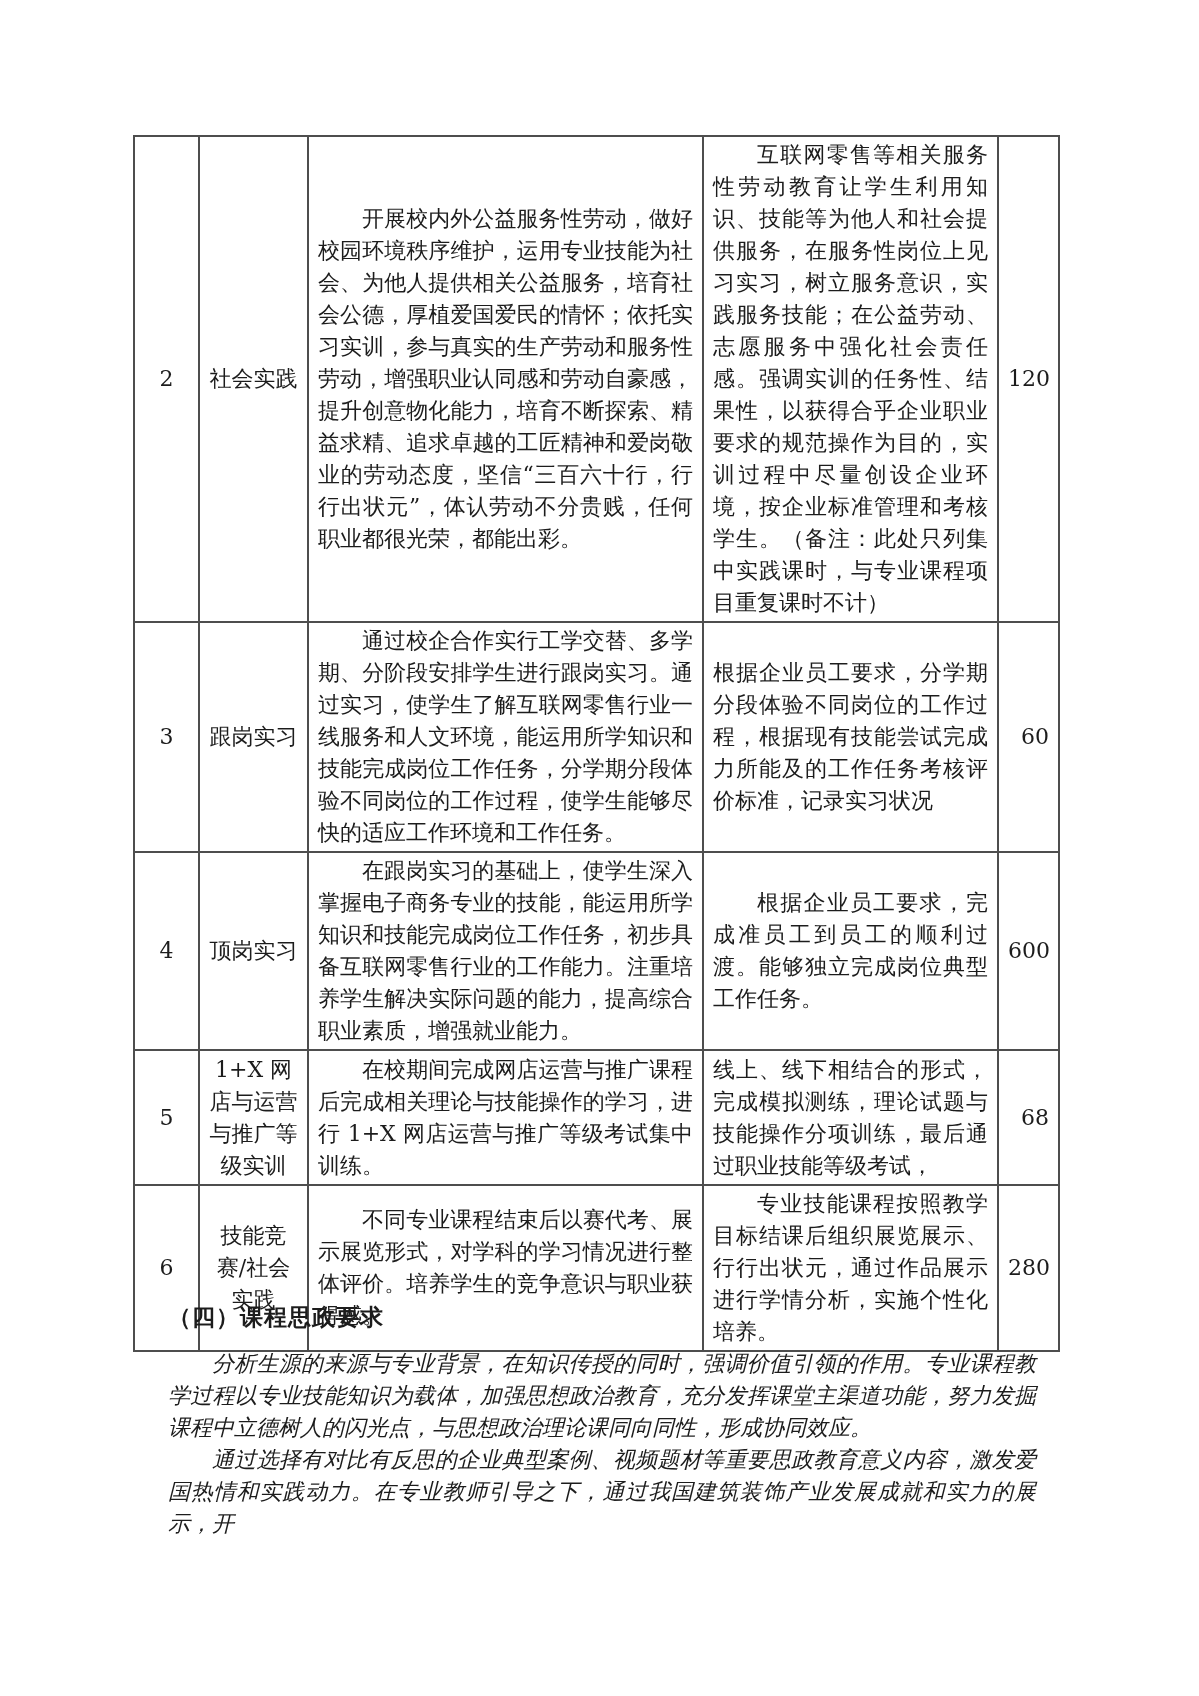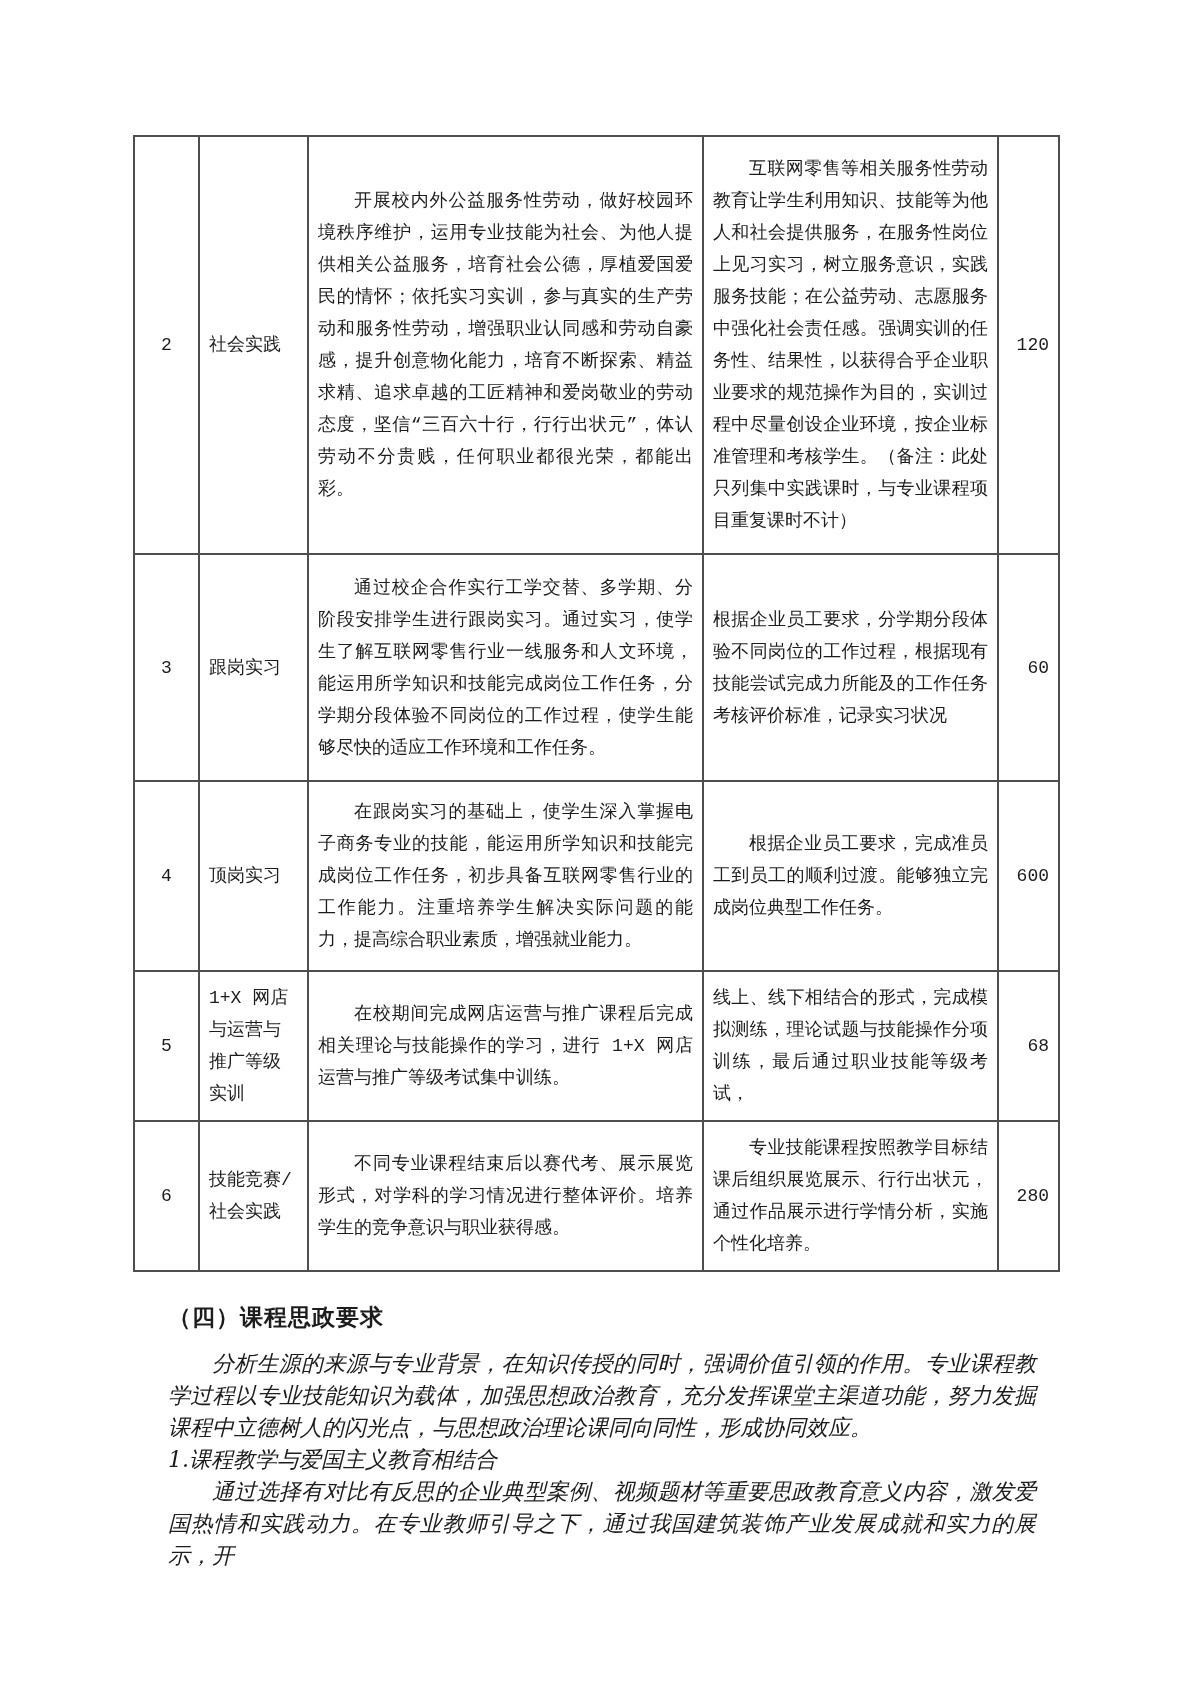--- a/index.html
+++ b/index.html
@@ -15,29 +15,28 @@
   table.course-table {
     position: absolute;
     left: 133px;
     top: 135px;
     width: 925px;
     border-collapse: collapse;
     table-layout: fixed;
   }
   table.course-table td {
     border: 2px solid #4e4e4e;
-    font-size: 18px;
+    font-size: 22px;
     line-height: 32px;
     vertical-align: middle;
-    padding: 10px 9px;
+    padding: 2px 9px;
     overflow: hidden;
-    font-family: Liberation Mono, monospace;
   }
   td.cell-no    { text-align: center; padding: 2px 2px; }
-  td.cell-name  { text-align: left; padding: 2px 7px; }
+  td.cell-name  { text-align: center; padding: 2px 7px; }
   td.cell-desc, td.cell-req {
     text-align: justify;
     text-indent: 2em;
   }
   td.no-indent { text-indent: 0; }
   td.cell-hours { text-align: right; padding: 2px 2px; }
   tr.row-2 { height: 418px; }
   tr.row-3 { height: 227px; }
   tr.row-4 { height: 190px; }
   tr.row-5 { height: 135px; }
@@ -114,17 +113,16 @@
         <td class="cell-desc">不同专业课程结束后以赛代考、展示展览形式，对学科的学习情况进行整体评价。培养学生的竞争意识与职业获得感。</td>
         <td class="cell-req">专业技能课程按照教学目标结课后组织展览展示、行行出状元，通过作品展示进行学情分析，实施个性化培养。</td>
         <td class="cell-hours">280</td>
       </tr>
     </tbody>
   </table>
 
   <div class="section">
     <h2 class="section-heading">（四）课程思政要求</h2>
     <p class="indent">分析生源的来源与专业背景，在知识传授的同时，强调价值引领的作用。专业课程教学过程以专业技能知识为载体，加强思想政治教育，充分发挥课堂主渠道功能，努力发掘课程中立德树人的闪光点，与思想政治理论课同向同性，形成协同效应。</p>
-    <p>1.课程教学与爱国主义教育相结合</p>
     <p class="indent">通过选择有对比有反思的企业典型案例、视频题材等重要思政教育意义内容，激发爱国热情和实践动力。在专业教师引导之下，通过我国建筑装饰产业发展成就和实力的展示，开</p>
   </div>
 
 </div>
 
 </body></html>

